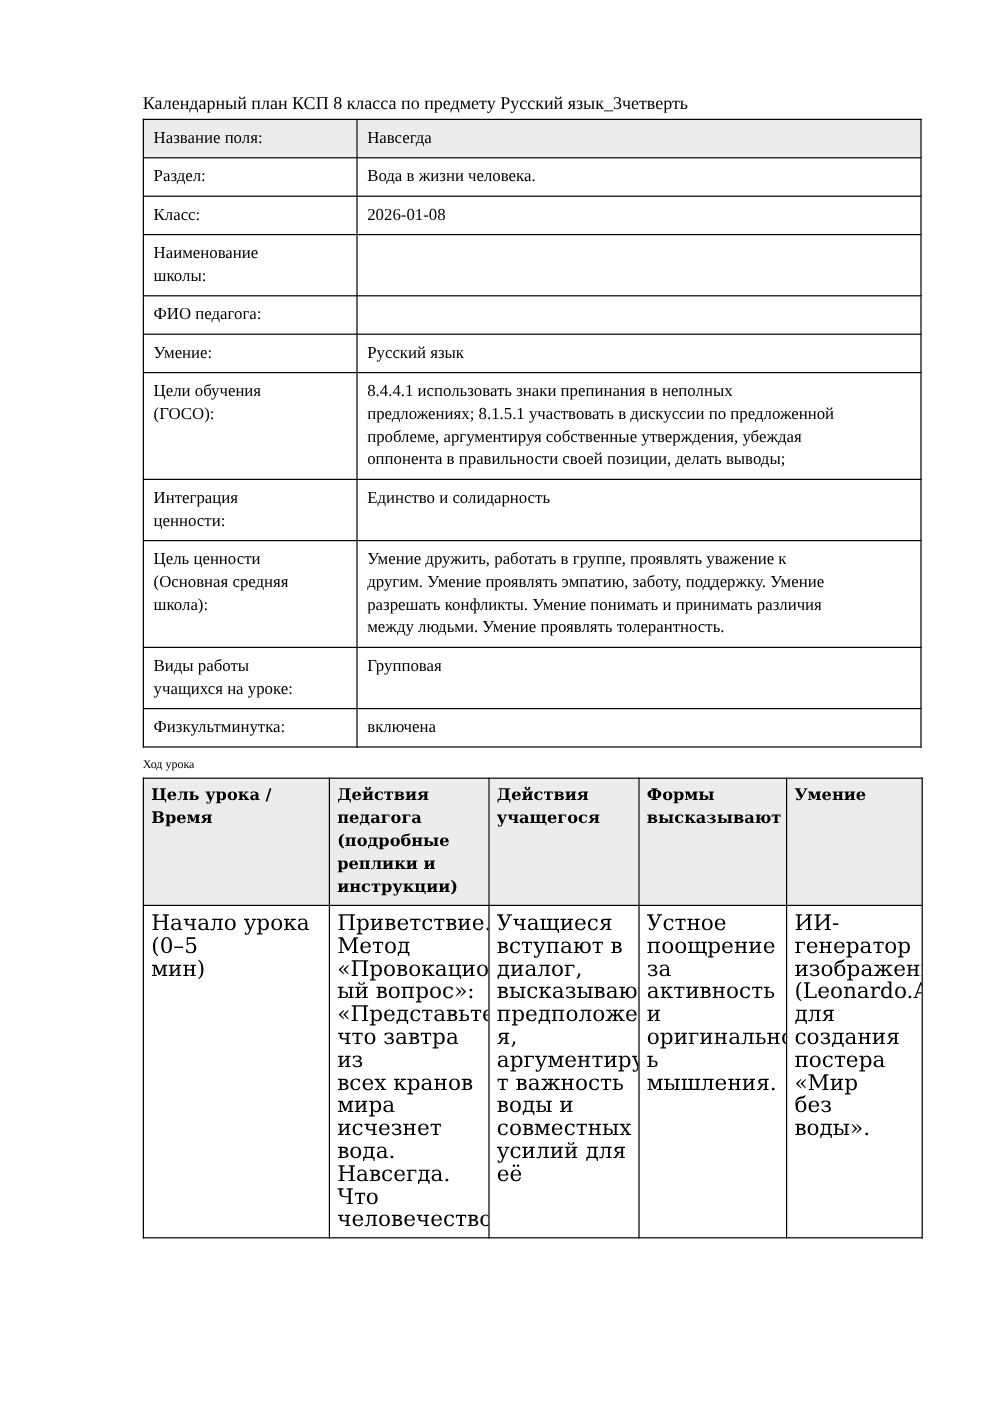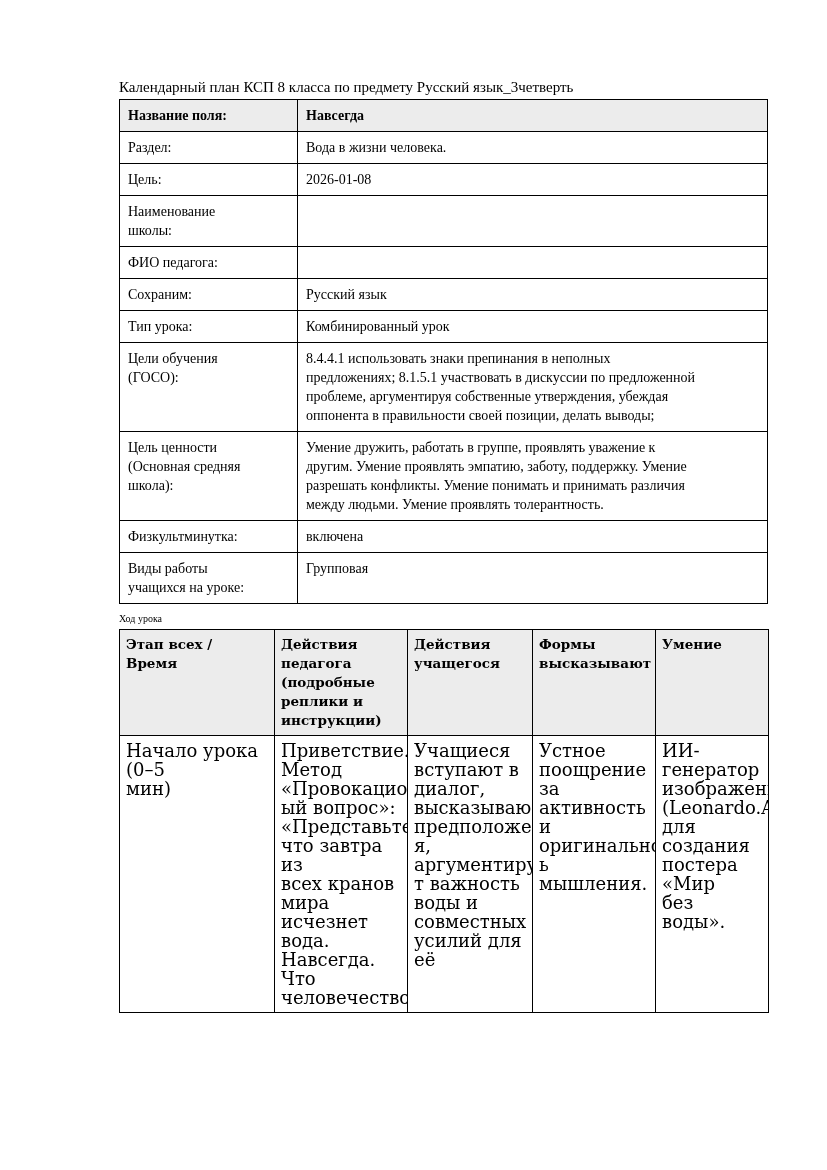--- a/index.html
+++ b/index.html
@@ -37,21 +37,21 @@
     overflow: hidden;
   }
   
   .t1 td, .t1 th {
     font-size: 14px;
     line-height: 19px;
     padding: 6px 8px;
   }
   .t1 th {
     background: #ececec;
-    font-weight: bold;
+    font-weight: normal;
   }
   .t1 .c-label { width: 161px; }
   
   .section-heading {
     font-size: 10px;
     line-height: 19px;
     margin: 5px 0 1px 0;
   }
   
   .t2 th {
@@ -81,82 +81,83 @@
     <tbody>
         <tr>
       <th class="c-label">Название поля:</th>
       <th>Навсегда</th>
     </tr>
     <tr>
       <td class="c-label">Раздел:</td>
       <td>Вода в жизни человека.</td>
     </tr>
     <tr>
-      <td class="c-label">Цель:</td>
+      <td class="c-label">Класс:</td>
       <td>2026-01-08</td>
     </tr>
     <tr>
       <td class="c-label">Наименование
 школы:</td>
       <td></td>
     </tr>
     <tr>
       <td class="c-label">ФИО педагога:</td>
       <td></td>
     </tr>
     <tr>
-      <td class="c-label">Сохраним:</td>
+      <td class="c-label">Умение:</td>
       <td>Русский язык</td>
-    </tr>
-    <tr>
-      <td class="c-label">Тип урока:</td>
-      <td>Комбинированный урок</td>
     </tr>
     <tr>
       <td class="c-label">Цели обучения
 (ГОСО):</td>
       <td>8.4.4.1 использовать знаки препинания в неполных
 предложениях; 8.1.5.1 участвовать в дискуссии по предложенной
 проблеме, аргументируя собственные утверждения, убеждая
 оппонента в правильности своей позиции, делать выводы;</td>
+    </tr>
+    <tr>
+      <td class="c-label">Интеграция
+ценности:</td>
+      <td>Единство и солидарность</td>
     </tr>
     <tr>
       <td class="c-label">Цель ценности
 (Основная средняя
 школа):</td>
       <td>Умение дружить, работать в группе, проявлять уважение к
 другим. Умение проявлять эмпатию, заботу, поддержку. Умение
 разрешать конфликты. Умение понимать и принимать различия
 между людьми. Умение проявлять толерантность.</td>
     </tr>
     <tr>
-      <td class="c-label">Физкультминутка:</td>
-      <td>включена</td>
-    </tr>
-    <tr>
       <td class="c-label">Виды работы
 учащихся на уроке:</td>
       <td>Групповая</td>
+    </tr>
+    <tr>
+      <td class="c-label">Физкультминутка:</td>
+      <td>включена</td>
     </tr>
   </tbody>
     </table>
 
   <div class="section-heading">Ход урока</div>
 
   <table class="t2">
     <colgroup>
       <col style="width:155px">
       <col style="width:133px">
       <col style="width:125px">
       <col style="width:123px">
       <col style="width:113px">
     </colgroup>
     <tbody>
         <tr>
-      <th>Этап всех /
+      <th>Цель урока /
 Время</th>
       <th>Действия
 педагога
 (подробные
 реплики и
 инструкции)</th>
       <th>Действия
 учащегося</th>
       <th>Формы
 высказывают</th>

